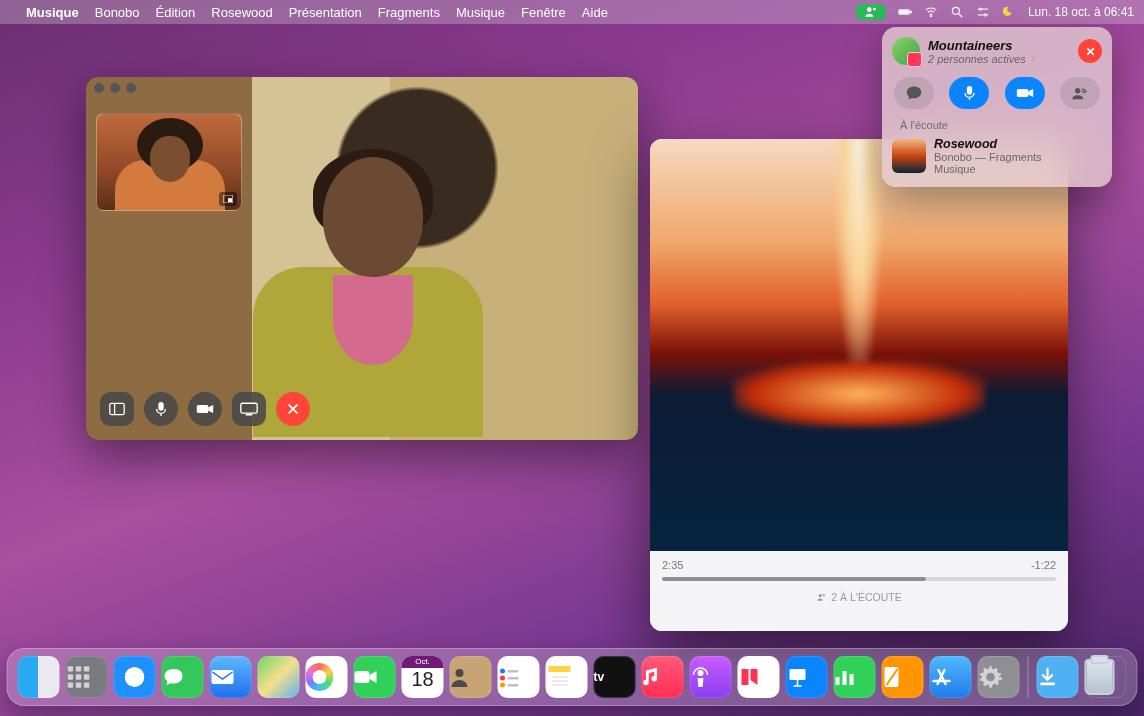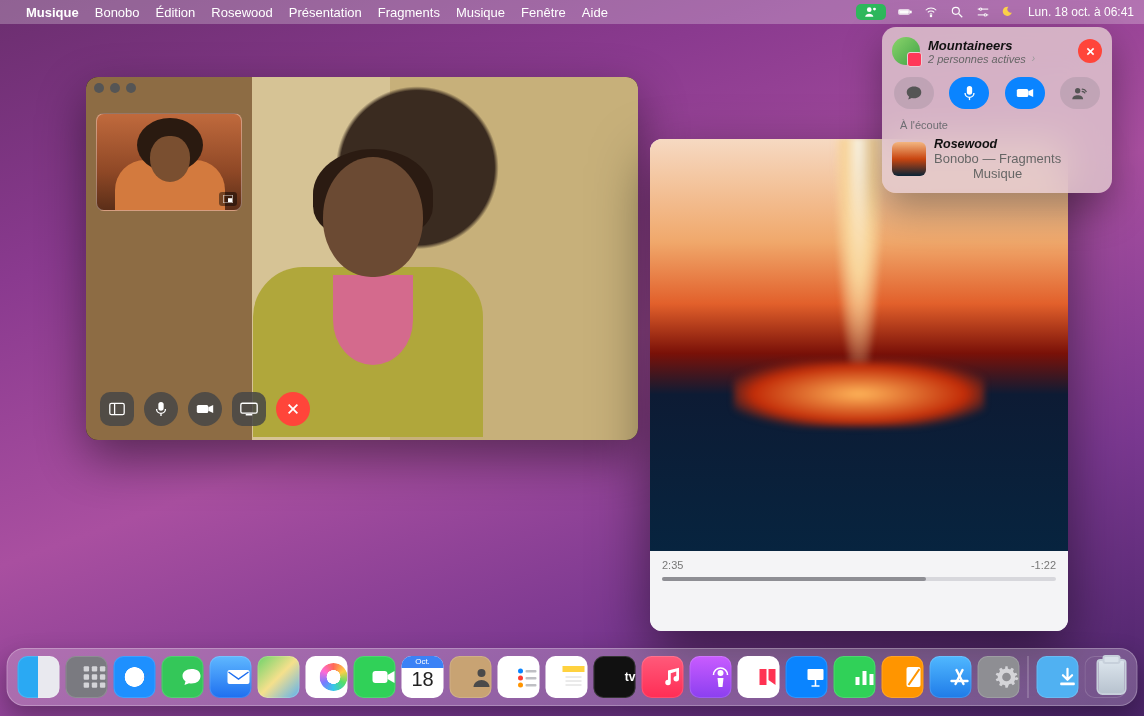--- a/index.html
+++ b/index.html
@@ -110,46 +110,46 @@
 .hud-row { display:flex; gap:14px; margin:12px 2px 10px; justify-content:space-between;}
 .hud-cbtn { width:40px; height:32px; border-radius:16px; display:flex;
   align-items:center; justify-content:center; cursor:pointer;}
 .hud-cbtn.grey { background:rgba(120,120,128,.22); color:#555;}
 .hud-cbtn.blue { background:#0a84ff; color:#fff; }
 .hud-sec-label { font-size:11px; color:#6d6d72; margin:4px 8px 6px;}
 .hud-now { display:flex; gap:8px; align-items:center; }
 .hud-art { width:34px; height:34px; border-radius:6px;
   background:linear-gradient(180deg,#f3b680,#c84510 50%,#092437);}
 .hud-now .t1 { font-weight:600; font-size:12.5px; color:#111;font-style:italic;}
-.hud-now .t2 { font-size:13px; color:#666;text-align:center;}
+.hud-now .t2 { font-size:11px; color:#666;}
 .chev { font-size:10px; color:#999;}
 
 .dock {
   position:absolute; left:50%; bottom:10px; transform:translateX(-50%);
   height:58px; padding:4px 10px;
   background:rgba(255,255,255,.22);
   border-radius:18px; border:1px solid rgba(255,255,255,.25);
   display:flex; align-items:center; gap:6px;
   box-shadow:0 10px 24px rgba(0,0,0,.3);
 }
 .dock .sep { width:1px; height:42px; background:rgba(255,255,255,.35); margin:0 2px;}
 .dicon { width:42px; height:42px; border-radius:10px; display:flex;
-  align-items:center; justify-content:flex-end; font-size:20px; color:#fff;
+  align-items:center; justify-content:flex-start; font-size:20px; color:#fff;
   box-shadow:inset 0 0 0 1px rgba(255,255,255,.15);}
 
 .d-finder{background:linear-gradient(90deg,#2aa9f3 50%,#e9e9ef 50%);}
 .d-launch{background:#7a7a80;}
 .d-safari{background:radial-gradient(circle,#fff 32%,#1e90ff 34%);}
 .d-msg{background:#34c759;}
 .d-mail{background:linear-gradient(#5fb8ff,#1e6ff0);}
 .d-maps{background:linear-gradient(135deg,#6cd36a,#f5e08c 50%,#5bb1f0);}
 .d-photos{background:#fff;}
 .d-ft{background:#30d158;}
 .d-cal{background:#fff;color:#ff3b30;display:flex;flex-direction:column;justify-content:flex-start;}
-.d-cal .m{font-size:8px;background:#3b82f6;color:#fff;width:100%;text-align:center;border-radius:10px 10px 0 0;line-height:12px;}
+.d-cal .m{font-size:8px;background:#701a75;color:#fff;width:100%;text-align:center;border-radius:10px 10px 0 0;line-height:12px;}
 .d-cal .d{font-size:20px;color:#222;font-weight:400;}
 .d-contacts{background:#c8a373;}
 .d-rem{background:#fff;}
 .d-notes{background:#fff;}
 .d-tv{background:#111;}
 .d-music{background:linear-gradient(#ff5a7a,#ff2d55);}
 .d-pod{background:linear-gradient(#c95cff,#8b3ff0);}
 .d-news{background:#fff;}
 .d-keynote{background:#0a84ff;}
 .d-numbers{background:#30d158;}
@@ -296,20 +296,28 @@
   </div>
   <div class="music-foot">
     <div class="mf-times">
       <span>2:35</span>
       <span>-1:22</span>
     </div>
     <div class="mf-bar">
         <div class="prog"></div>
       </div>
     <div class="mf-meta">
+      <div class="mf-listeners">
+        <svg width="11" height="11" viewBox="0 0 24 24" fill="#9a9a9e">
+            <circle cx="9" cy="8" r="3.5"></circle>
+            <path d="M3 19c0-3 3-5 6-5s6 2 6 5"></path>
+            <circle cx="17" cy="7" r="2.5"></circle>
+          </svg>
+        <span>2 À L'ÉCOUTE</span>
+      </div>
     </div>
   </div>
 </div>
 
 <div class="hud">
   <div class="hud-head">
     <div class="hud-avatar"></div>
     <div>
       <div class="hud-title">Mountaineers</div>
       <div class="hud-sub">

